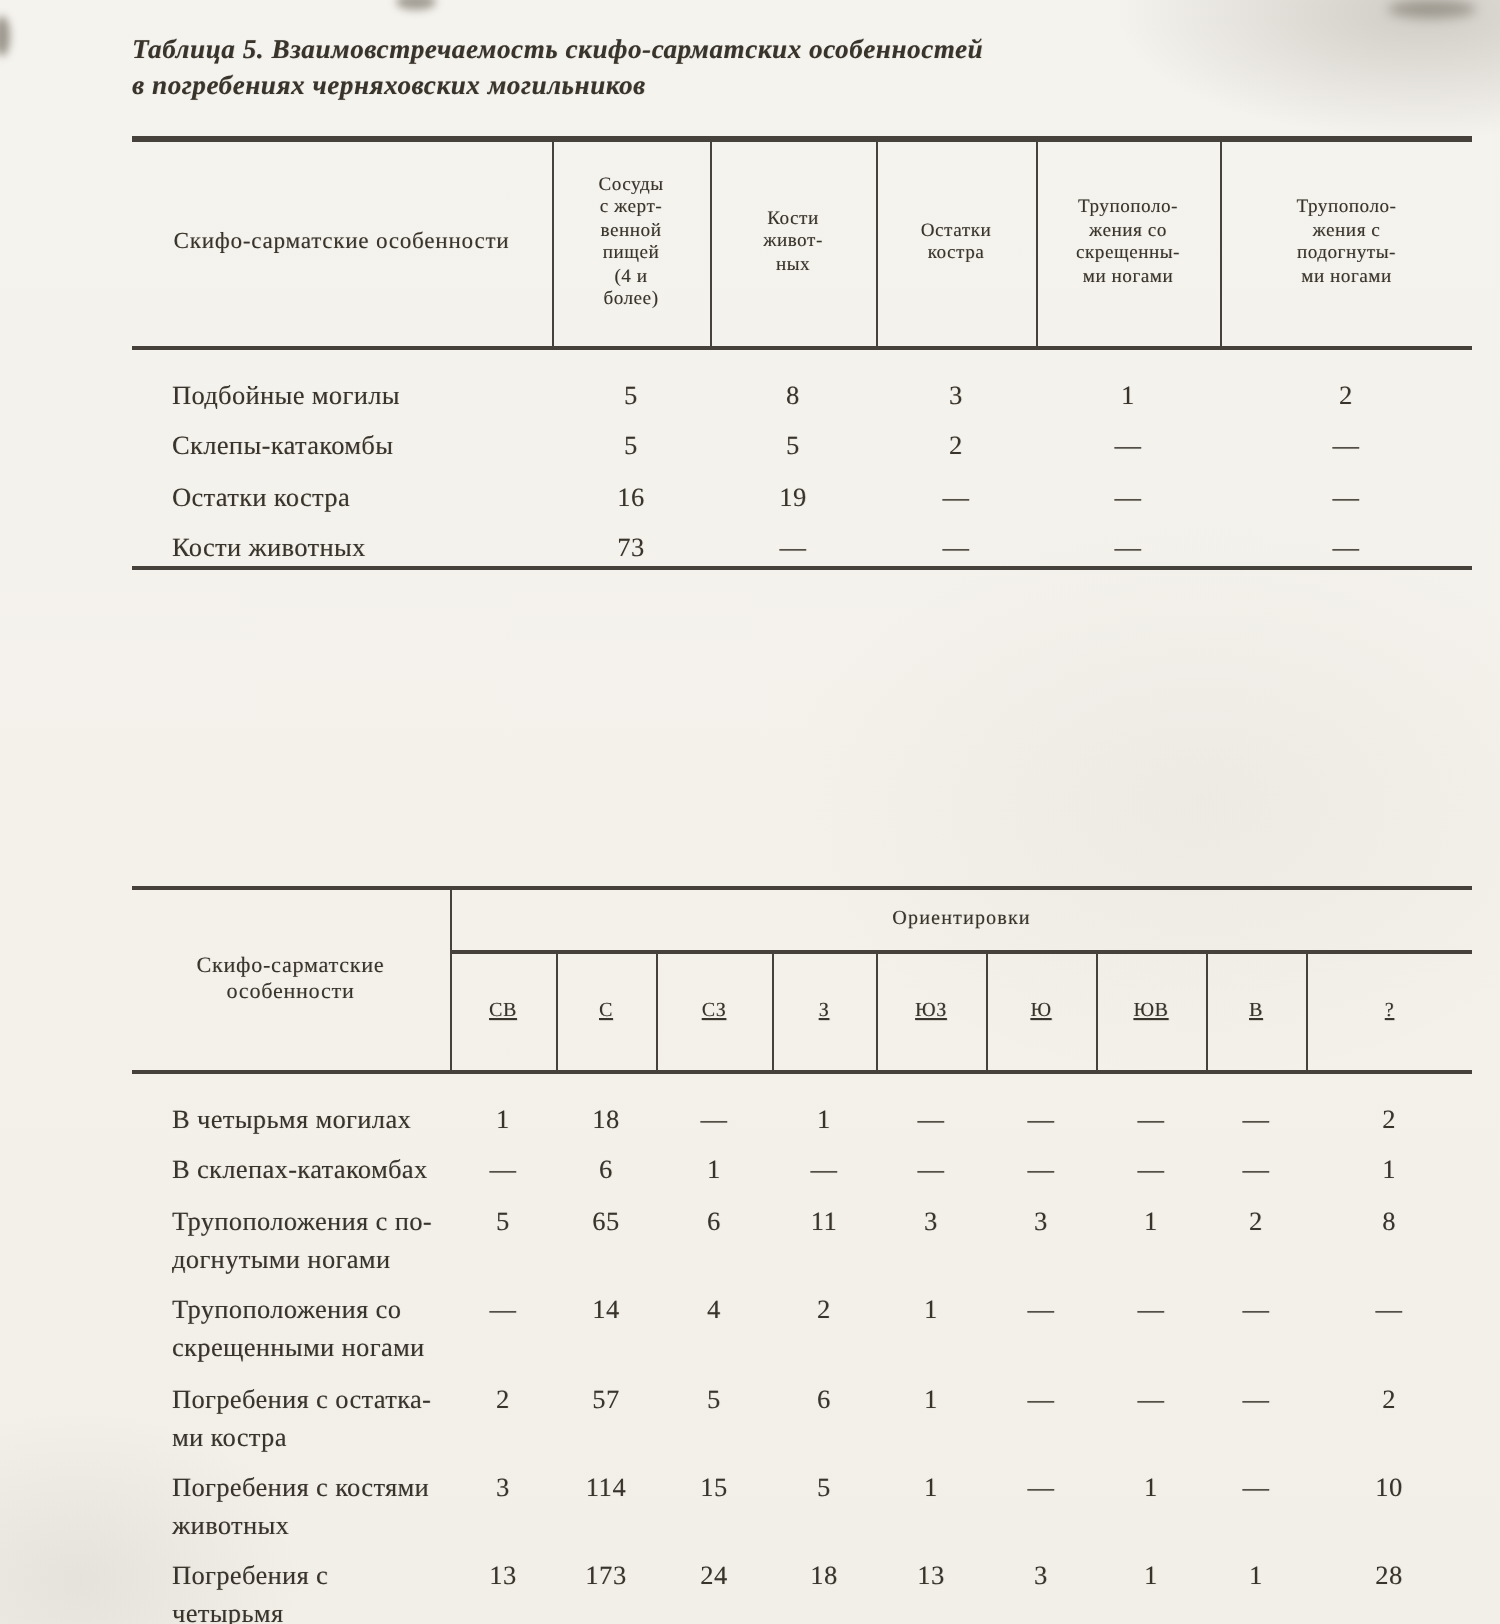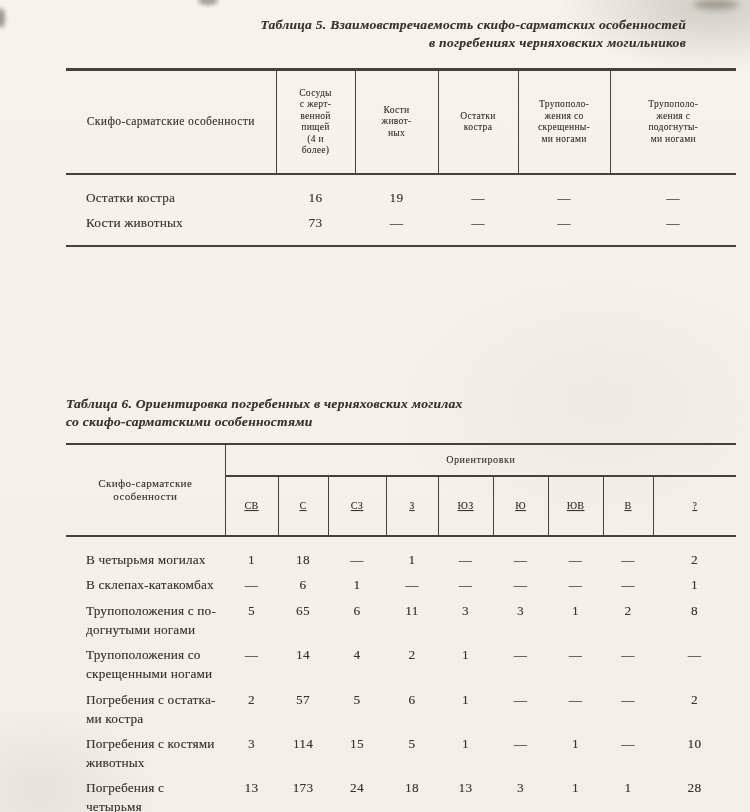--- a/index.html
+++ b/index.html
@@ -28,21 +28,21 @@
   .smudge.c{left:694px;top:0px;width:44px;height:9px;opacity:.45;filter:blur(3px);}
 
   .t-title{
     position:absolute;left:66px;width:620px;
     font-style:italic;font-weight:bold;
     font-size:13.5px;line-height:17.5px;
     letter-spacing:.3px;
     text-shadow:.2px .2px .4px rgba(57,52,43,.45);
   }
   .t-title .rest{white-space:pre-line;}
-  #title5{top:16px;text-align:right;}
+  #title5{top:16px;}
   #title6{top:395px;}
 
   table.tbl{
     position:absolute;left:66px;
     width:670px;
     border-collapse:collapse;table-layout:fixed;
     text-shadow:.2px .2px .35px rgba(57,52,43,.4);
   }
   #table5{top:68px;border-bottom:2.5px solid var(--rule);}
   #table6{top:443px;border-bottom:3px solid var(--rule);}
@@ -82,21 +82,21 @@
   }
   #table6 thead tr.subrow th + th{border-left:1.6px solid var(--rule);}
 
   
   .tbl tbody td{
     vertical-align:top;
     font-size:13.2px;line-height:19px;
     padding:3.2px 0;
   }
   .tbl tbody tr:first-child td{padding-top:13px;}
-  .tbl tbody tr:last-child td{padding-bottom:13px;}
+  .tbl tbody tr:last-child td{padding-bottom:0;}
   .tbl tbody td.label{
     padding-left:20px;padding-right:6px;
     white-space:pre-line;letter-spacing:.2px;
   }
   .tbl tbody td.val{text-align:center;letter-spacing:.3px;}
 </style>
 </head>
 <body>
 
 <div class="page">
@@ -139,43 +139,54 @@
 скрещенны-
 ми ногами</th>
         <th>Трупополо-
 жения с
 подогнуты-
 ми ногами</th>
       </tr>
     </thead>
     <tbody>
         <tr>
+          <td class="label">Подбойные могилы</td>
+          <td class="val">5</td>
+          <td class="val">8</td>
+          <td class="val">3</td>
+          <td class="val">1</td>
+          <td class="val">2</td>
+        </tr>
+        <tr>
+          <td class="label">Склепы-катакомбы</td>
+          <td class="val">5</td>
+          <td class="val">5</td>
+          <td class="val">2</td>
+          <td class="val">—</td>
+          <td class="val">—</td>
+        </tr>
+        <tr>
           <td class="label">Остатки костра</td>
           <td class="val">16</td>
           <td class="val">19</td>
           <td class="val">—</td>
           <td class="val">—</td>
           <td class="val">—</td>
         </tr>
         <tr>
           <td class="label">Кости животных</td>
           <td class="val">73</td>
           <td class="val">—</td>
           <td class="val">—</td>
           <td class="val">—</td>
           <td class="val">—</td>
         </tr>
       </tbody>
   </table>
 
-  <div class="t-title" id="title6">
-    <span class="num">Таблица 6.</span>
-    <span class="rest">Ориентировка погребенных в черняховских могилах
-со скифо-сарматскими особенностями</span>
-  </div>
 
   <table class="tbl" id="table6">
     <colgroup>
       <col style="width:159px">
         <col style="width:53px">
         <col style="width:50px">
       <col style="width:58px">
         <col style="width:52px">
         <col style="width:55px">
       <col style="width:55px">

